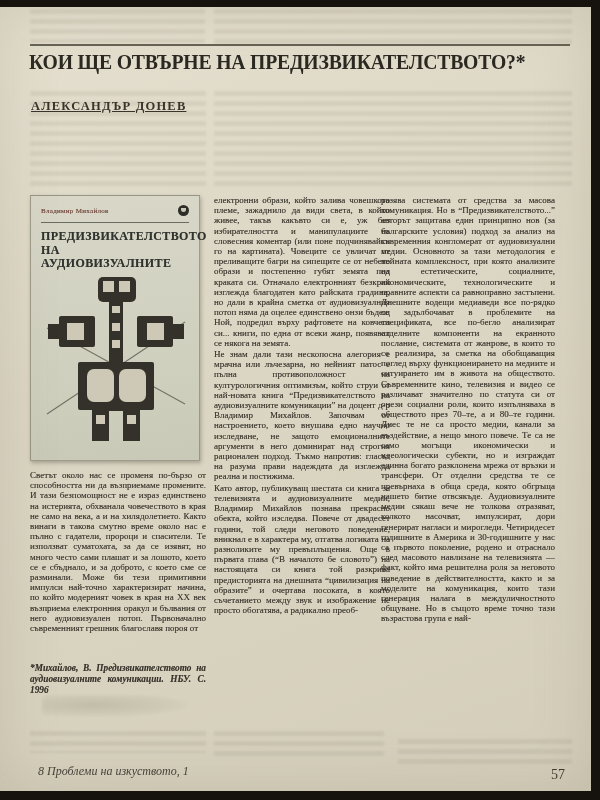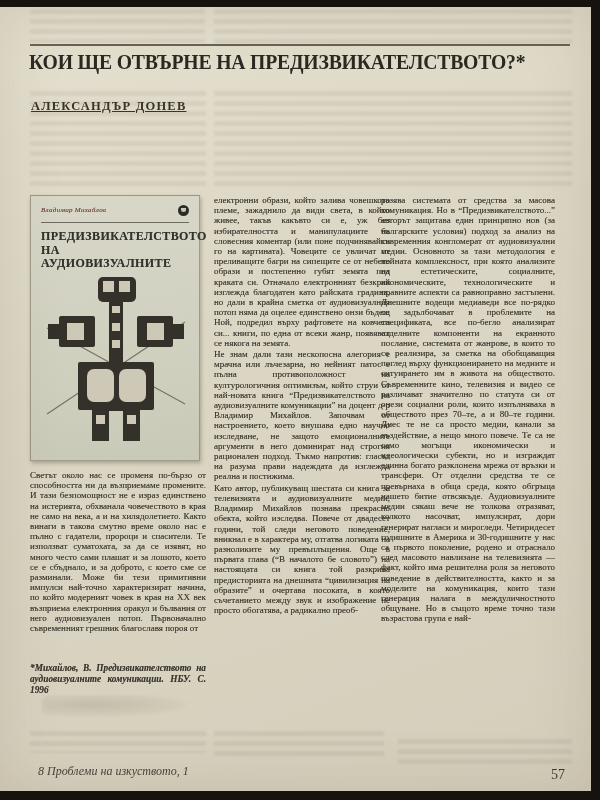--- a/index.html
+++ b/index.html
@@ -27,21 +27,21 @@
   .col p{margin:0 0 1px 0;}
   .col-left{left:30px;}
   .col-mid{left:214px;}
   .col-right{left:381px;width:174px;}
 
   
   .cover{width:170px;height:266px;margin:0 0 9px 0;box-sizing:border-box;
         background:linear-gradient(175deg,#d8d7c8,#cfcfbe 70%,#c9c9b8);
         border:1px solid rgba(90,86,70,.45);box-shadow:1px 2px 4px rgba(70,64,48,.35);
         padding:9px 10px 6px 10px;position:relative;}
-  .cover-head{display:flex;justify-content:space-between;align-items:center;font-style:italic;}
+  .cover-head{display:flex;justify-content:space-between;align-items:flex-end;}
   .cover-author{font-size:7px;color:#7b453a;letter-spacing:.3px;}
   .cover-logo{width:11px;height:11px;border-radius:50%;background:#2e2c26;position:relative;}
   .cover-logo::after{content:"";position:absolute;left:3px;top:3px;width:5px;height:4px;
         background:#c9c7b6;border-radius:0 0 3px 3px;}
   .cover-rule{height:1px;background:rgba(60,60,52,.7);margin:6px 0 7px 0;}
   .cover-title{font-size:12px;font-weight:bold;line-height:13.5px;
         letter-spacing:.4px;color:#30342f;}
   .robot{display:block;margin:5px auto 0 auto;}
 
   .footnote{margin-top:30px;font-size:9.3px;font-weight:bold;font-style:italic;

